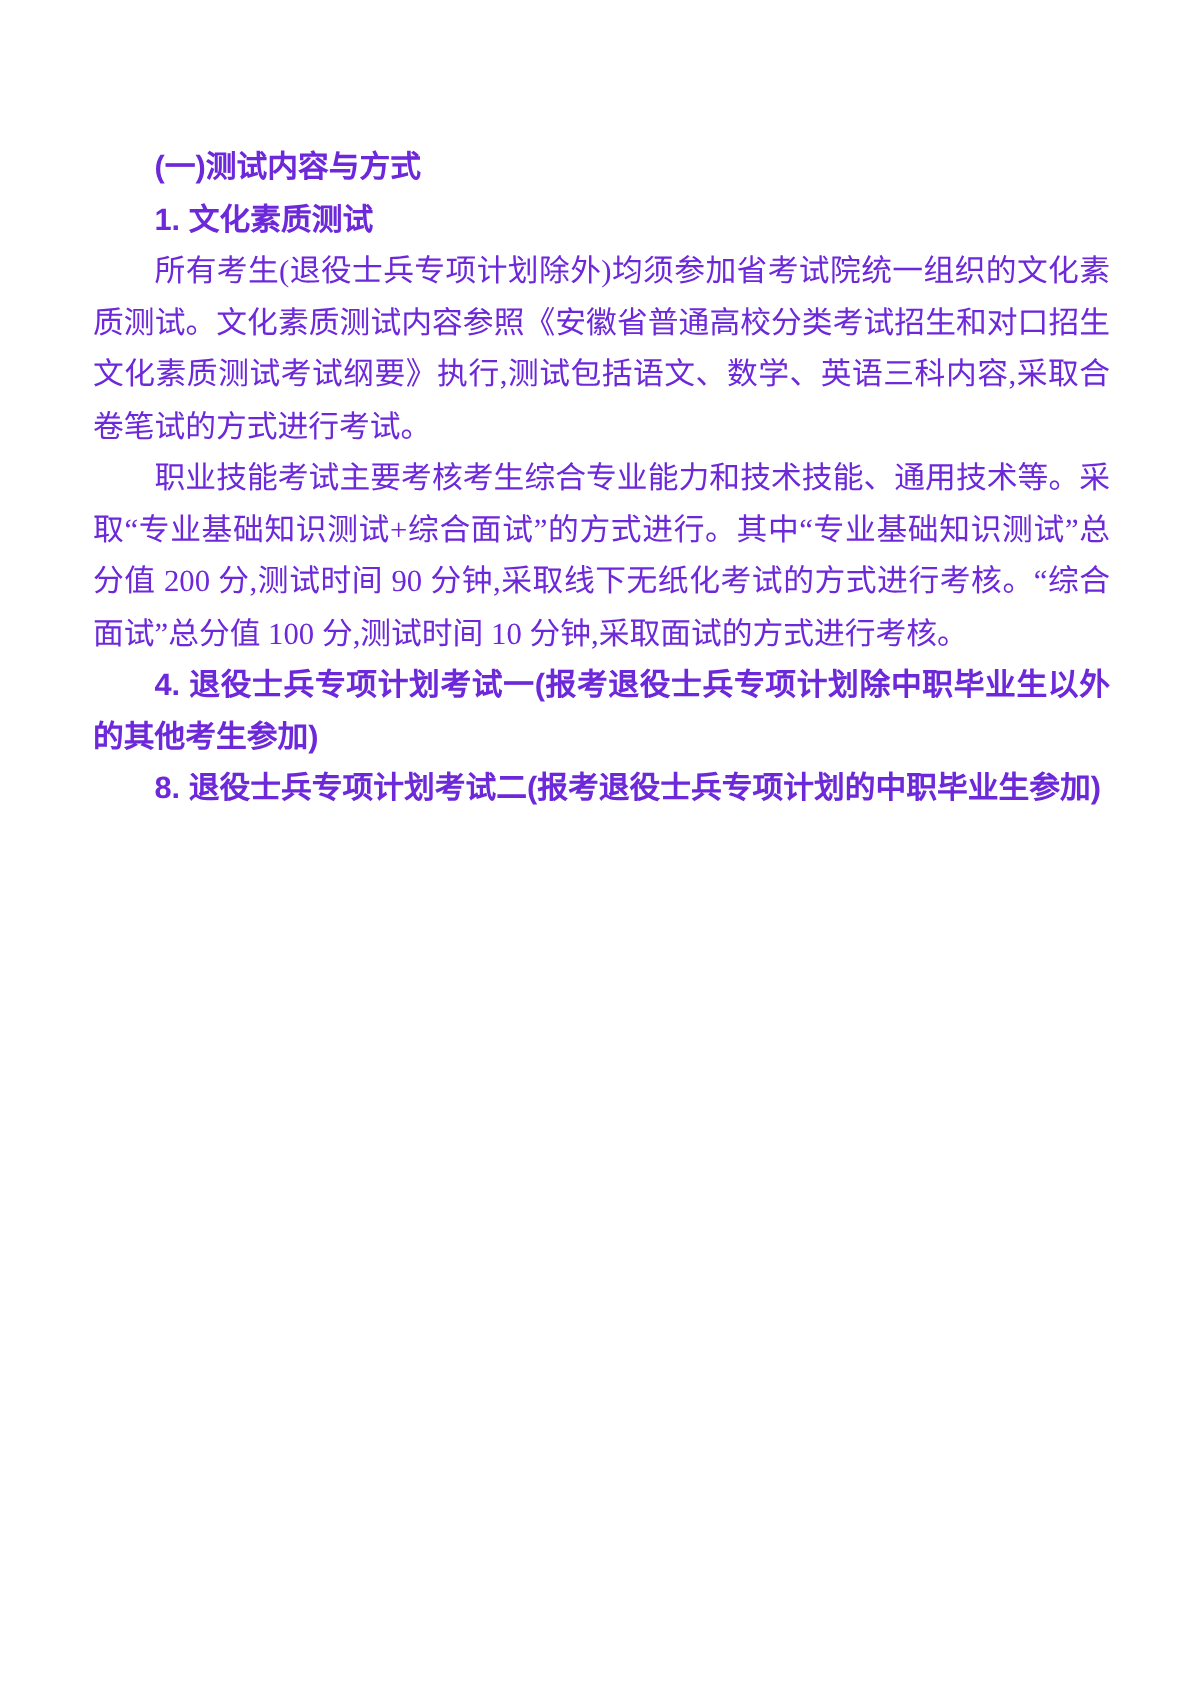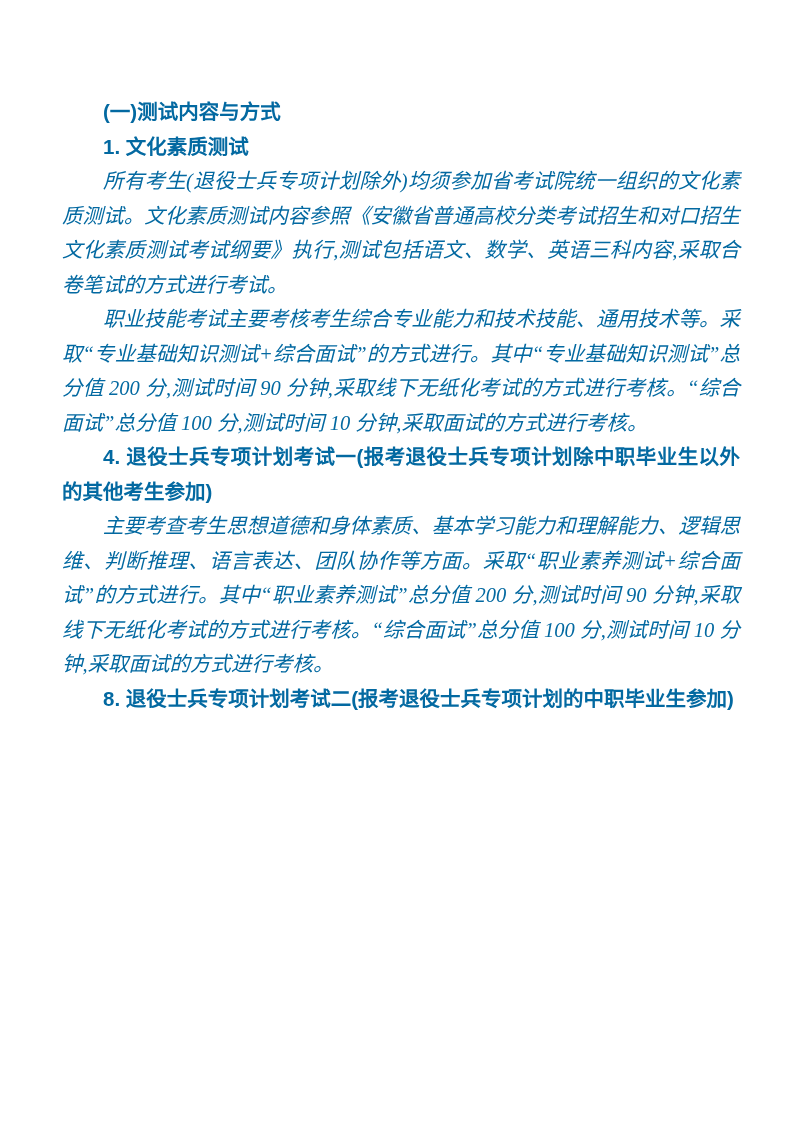--- a/index.html
+++ b/index.html
@@ -6,21 +6,21 @@
     margin: 0;
     padding: 0;
     background: #ffffff;
   }
   .page {
     position: relative;
     width: 793px;
     height: 1122px;
     box-sizing: border-box;
     background: #ffffff;
-    color: #0369a1;
+    color: #6d28d9;
     padding: 95px 53px 0 62px;
     overflow: hidden;
     font-family: "Liberation Serif", "DejaVu Serif", serif;
     font-size: 20.5px;
     line-height: 34.5px;
     text-align: justify;
   }
   .blk {
     margin: 0;
     padding: 0;
@@ -28,36 +28,34 @@
   }
   .doc-title,
   .heading {
     font-family: "Liberation Sans", "DejaVu Sans", sans-serif;
     font-weight: 700;
     font-size: 20.5px;
     line-height: 34.5px;
   }
   .para {
     font-weight: 400;
-    font-style: italic;
   }
 </style>
 </head>
 <body>
 
 <div class="page">
   <h2 class="blk doc-title">(一)测试内容与方式</h2>
 
   <h3 class="blk heading">1. 文化素质测试</h3>
 
   <p class="blk para">所有考生(退役士兵专项计划除外)均须参加省考试院统一组织的文化素质测试。文化素质测试内容参照《安徽省普通高校分类考试招生和对口招生文化素质测试考试纲要》执行,测试包括语文、数学、英语三科内容,采取合卷笔试的方式进行考试。</p>
 
 
 
 
   <p class="blk para">职业技能考试主要考核考生综合专业能力和技术技能、通用技术等。采取“专业基础知识测试+综合面试”的方式进行。其中“专业基础知识测试”总分值 200 分,测试时间 90 分钟,采取线下无纸化考试的方式进行考核。“综合面试”总分值 100 分,测试时间 10 分钟,采取面试的方式进行考核。</p>
 
   <h3 class="blk heading">4. 退役士兵专项计划考试一(报考退役士兵专项计划除中职毕业生以外的其他考生参加)</h3>
 
-  <p class="blk para">主要考查考生思想道德和身体素质、基本学习能力和理解能力、逻辑思维、判断推理、语言表达、团队协作等方面。采取“职业素养测试+综合面试”的方式进行。其中“职业素养测试”总分值 200 分,测试时间 90 分钟,采取线下无纸化考试的方式进行考核。“综合面试”总分值 100 分,测试时间 10 分钟,采取面试的方式进行考核。</p>
 
   <h3 class="blk heading">8. 退役士兵专项计划考试二(报考退役士兵专项计划的中职毕业生参加)</h3>
 </div>
 
 </body></html>

